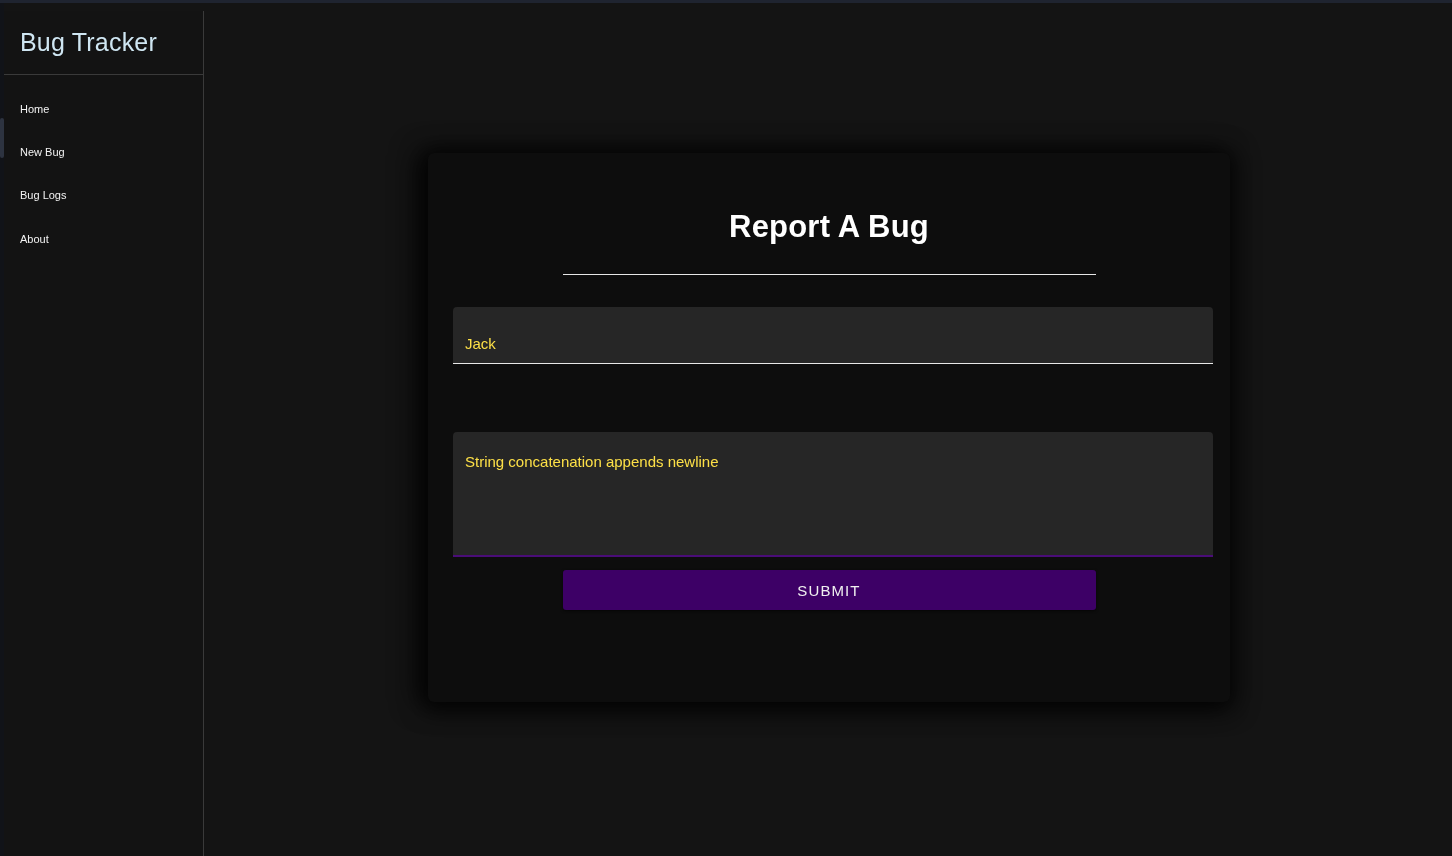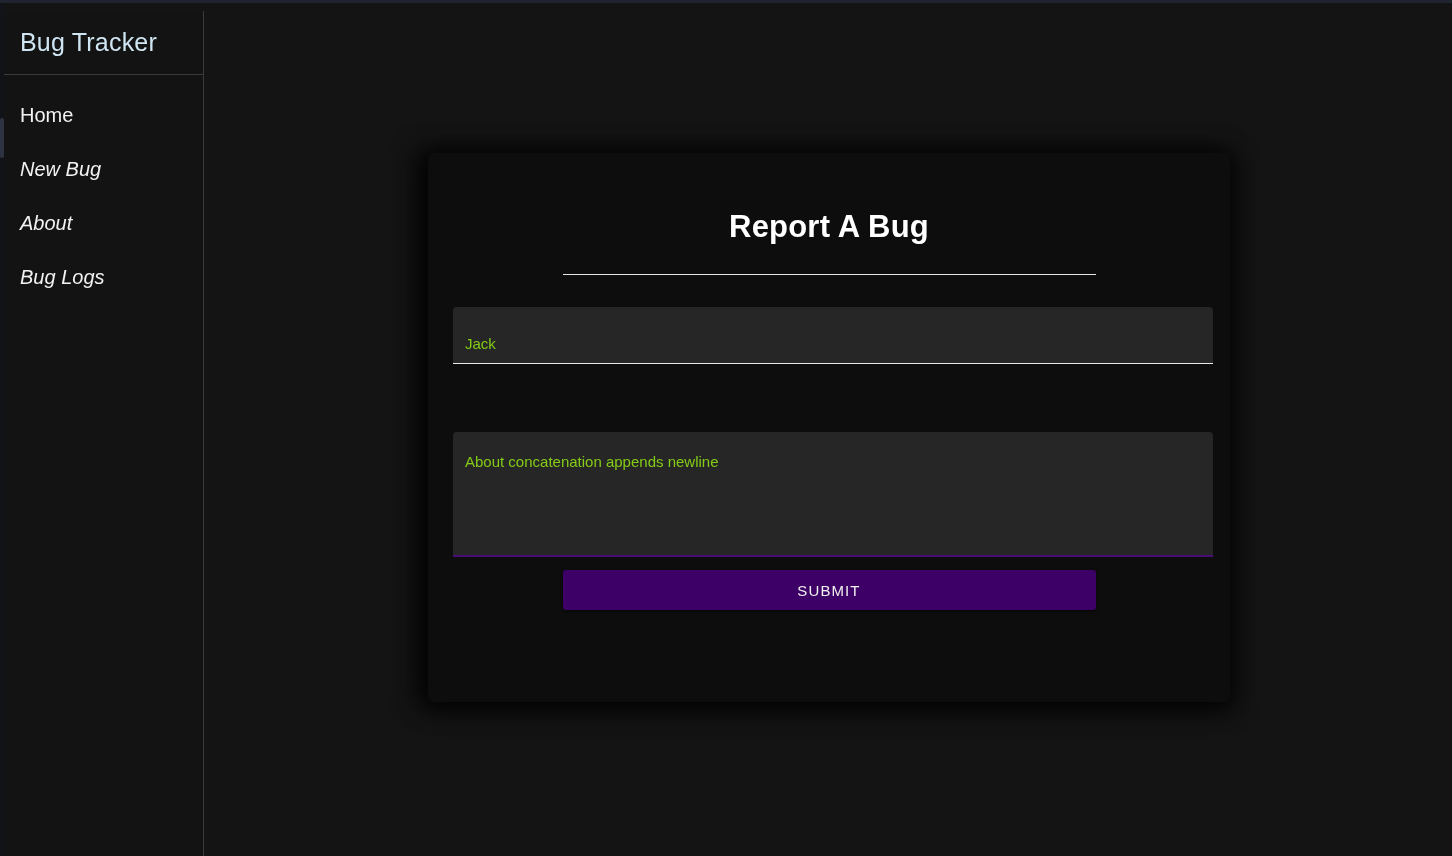--- a/index.html
+++ b/index.html
@@ -74,27 +74,27 @@
     line-height: 1;
   }
 
   .sidebar-nav {
     padding-top: 18px;
   }
 
   .nav-item {
     display: block;
     padding: 10px 16px 10px 16px;
-    font-size: 20px;
+    font-size: 11px;
     color: #f2f2f2;
     text-decoration: none;
     line-height: 1.2;
     cursor: pointer;
   }
-  .nav-item + .nav-item { margin-top: 10px; font-style: italic; }
+  .nav-item + .nav-item { margin-top: 10px; }
 
   
   .main {
     position: absolute;
     top: 3px;
     left: 205px;
     width: 1247px;
     height: 853px;
   }
 
@@ -130,21 +130,21 @@
   .form {
     margin-top: 32px;
     padding: 0 3px;
   }
 
   .field {
     width: 760px;
     background: #262626;
     border: none;
     border-radius: 4px 4px 0 0;
-    color: #84cc16;
+    color: #fde047;
     font-family: "Liberation Sans", sans-serif;
     font-size: 15px;
     padding: 0 12px;
     display: block;
     outline: none;
   }
 
   .field-text {
     height: 57px;
     line-height: 57px;
@@ -196,41 +196,41 @@
   <div class="left-rail-thumb"></div>
 </div>
 
 <aside class="sidebar">
   <div class="sidebar-header">
     <div class="brand-title">Bug Tracker</div>
   </div>
   <nav class="sidebar-nav">
     <a class="nav-item" href="#">Home</a>
     <a class="nav-item" href="#">New Bug</a>
+    <a class="nav-item" href="#">Bug Logs</a>
     <a class="nav-item" href="#">About</a>
-    <a class="nav-item" href="#">Bug Logs</a>
   </nav>
 </aside>
 
 <main class="main">
   <section class="card">
 
     <h1 class="card-title">Report A Bug</h1>
     <div class="title-divider"></div>
 
     <form class="form">
 
       <div class="field field-text" contenteditable="true" aria-placeholder="Name" style="">Jack</div>
 
       <div class="field-gap"></div>
 
 
       <div class="field-gap"></div>
 
-      <div class="field field-area" contenteditable="true" aria-placeholder="Description" style="">About concatenation appends newline</div>
+      <div class="field field-area" contenteditable="true" aria-placeholder="Description" style="">String concatenation appends newline</div>
 
       <div class="submit-row">
         <button type="submit" class="submit-button">SUBMIT</button>
       </div>
 
     </form>
   </section>
 </main>
 
 </body></html>

